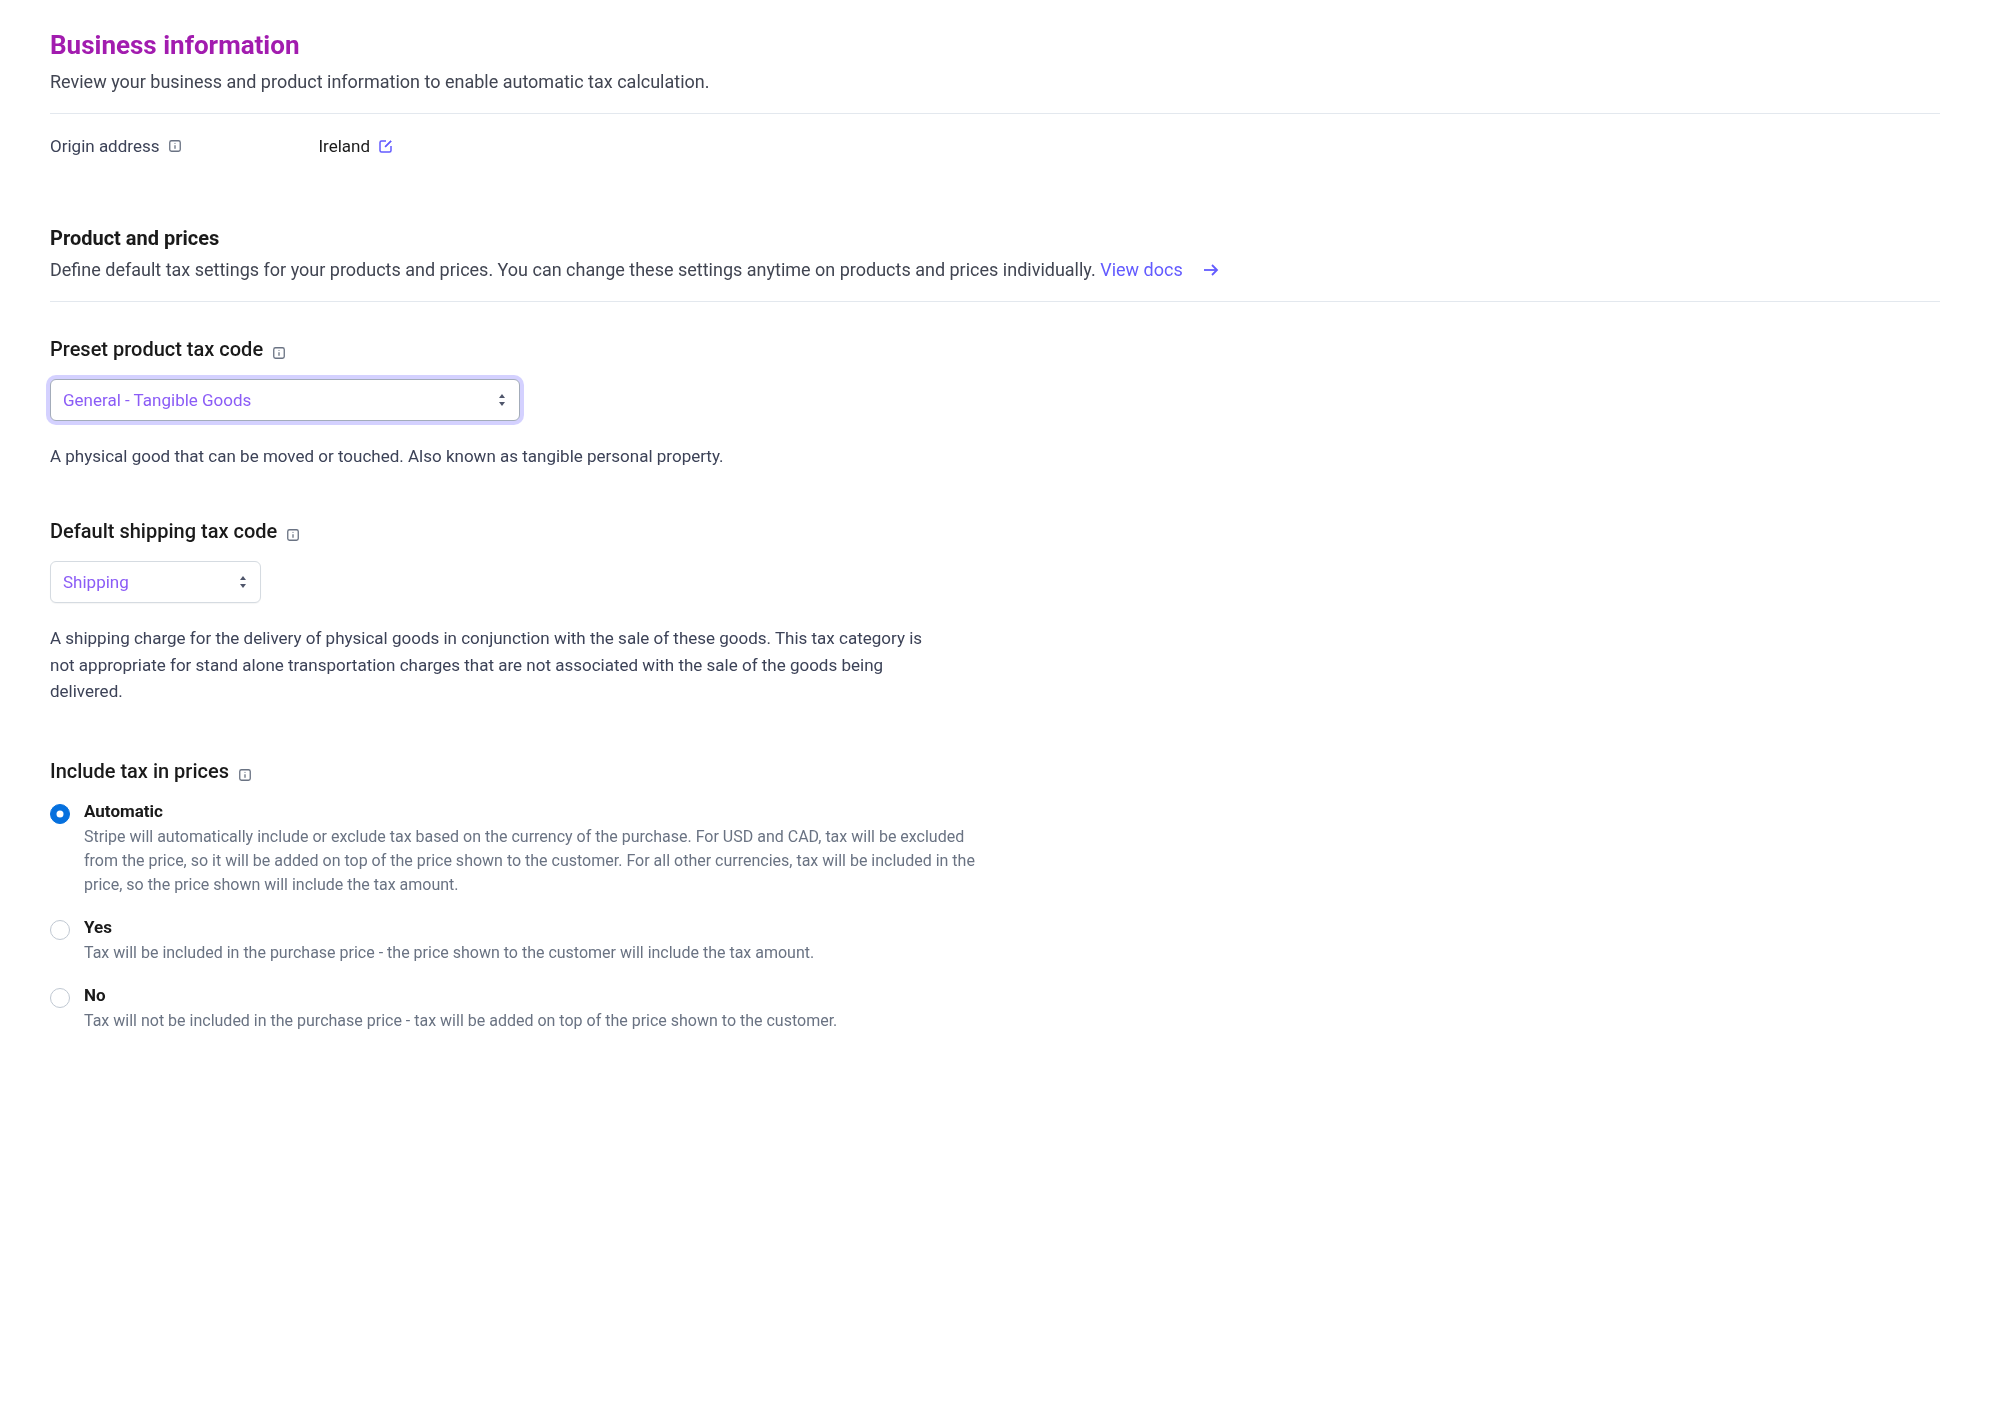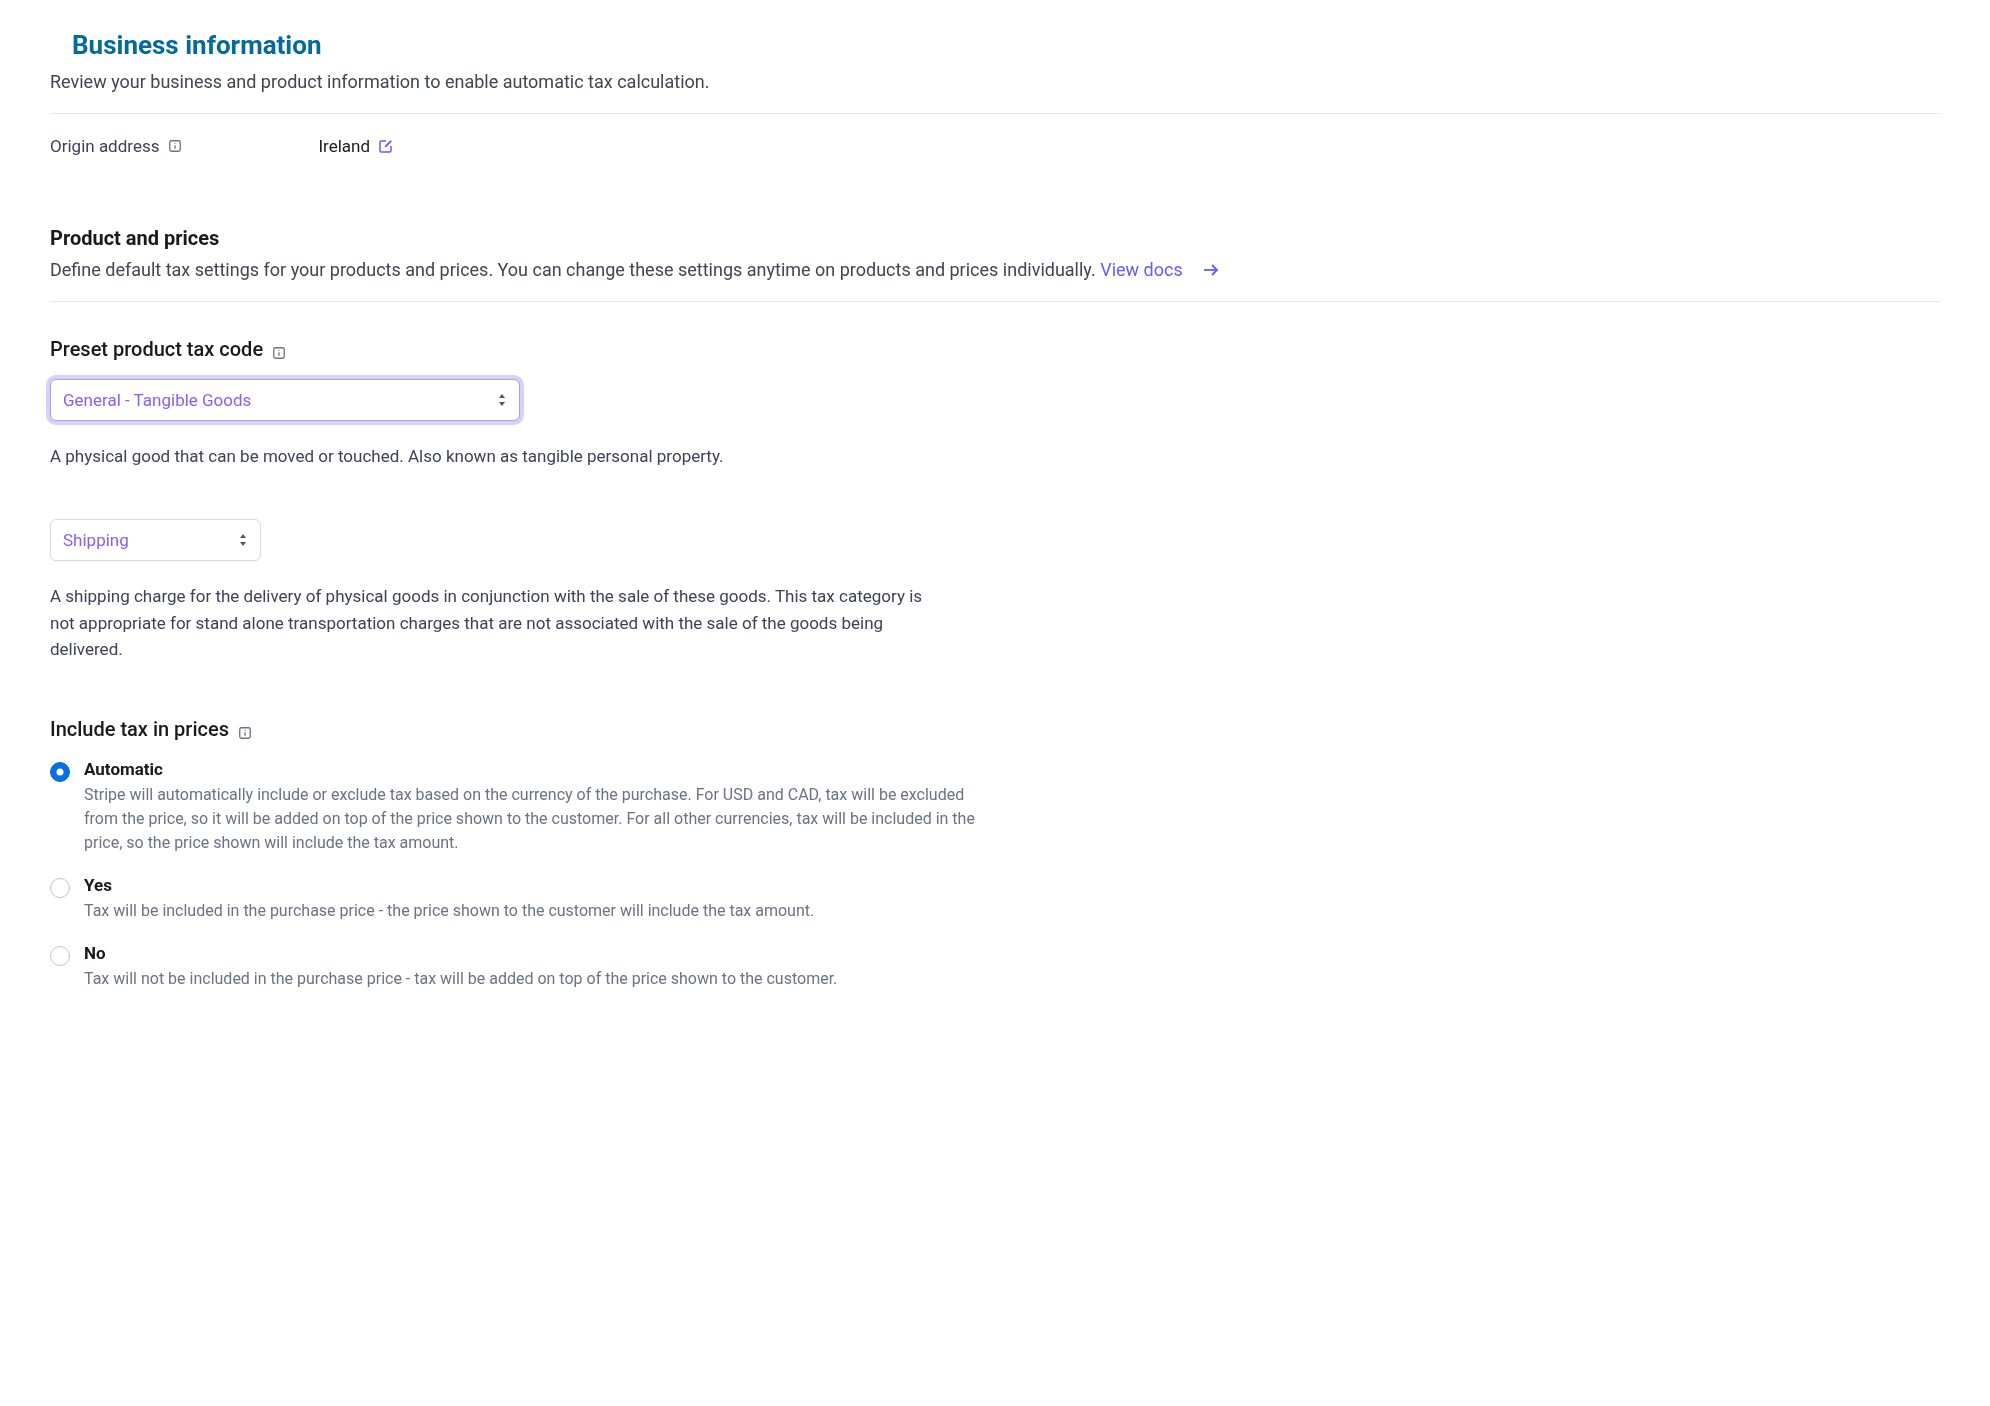--- a/index.html
+++ b/index.html
@@ -13,23 +13,22 @@
       color: #1a1a1a;
       background: #ffffff;
       padding: 30px 50px 50px 50px;
     }
     .section {
       margin-bottom: 8px;
     }
     .section-title {
       font-size: 26px;
       font-weight: 700;
-      color: #0369a1;
+      color: #a21caf;
       margin-bottom: 8px;
-      margin-left: 22px;
     }
     .section-subtitle {
       font-size: 20px;
       font-weight: 700;
       color: #1a1a1a;
       margin-bottom: 6px;
     }
     .section-desc {
       font-size: 18px;
       color: #414552;
@@ -254,20 +253,30 @@
           <polygon points="5,1 8,5 2,5"></polygon>
           <polygon points="5,13 8,9 2,9"></polygon>
         </svg>
       </span>
     </div>
   </div>
   <p class="help-text">A physical good that can be moved or touched. Also known as tangible personal property.</p>
 </div>
 
 <div class="field-group" style="margin-top:50px">
+  <div class="field-label">
+    <span>Default shipping tax code</span>
+    <span class="info-icon">
+      <svg width="14" height="14" viewBox="0 0 16 16" fill="none" stroke="currentColor" stroke-width="1.5">
+        <rect x="2" y="2" width="12" height="12" rx="2"></rect>
+        <line x1="8" y1="7" x2="8" y2="11"></line>
+        <circle cx="8" cy="5" r="0.6" fill="currentColor" stroke="none"></circle>
+      </svg>
+    </span>
+  </div>
   <div class="select-wrap">
     <div class="select-control select-narrow">
       <span>Shipping</span>
       <span class="select-arrows">
         <svg width="10" height="14" viewBox="0 0 10 14" fill="currentColor">
           <polygon points="5,1 8,5 2,5"></polygon>
           <polygon points="5,13 8,9 2,9"></polygon>
         </svg>
       </span>
     </div>

